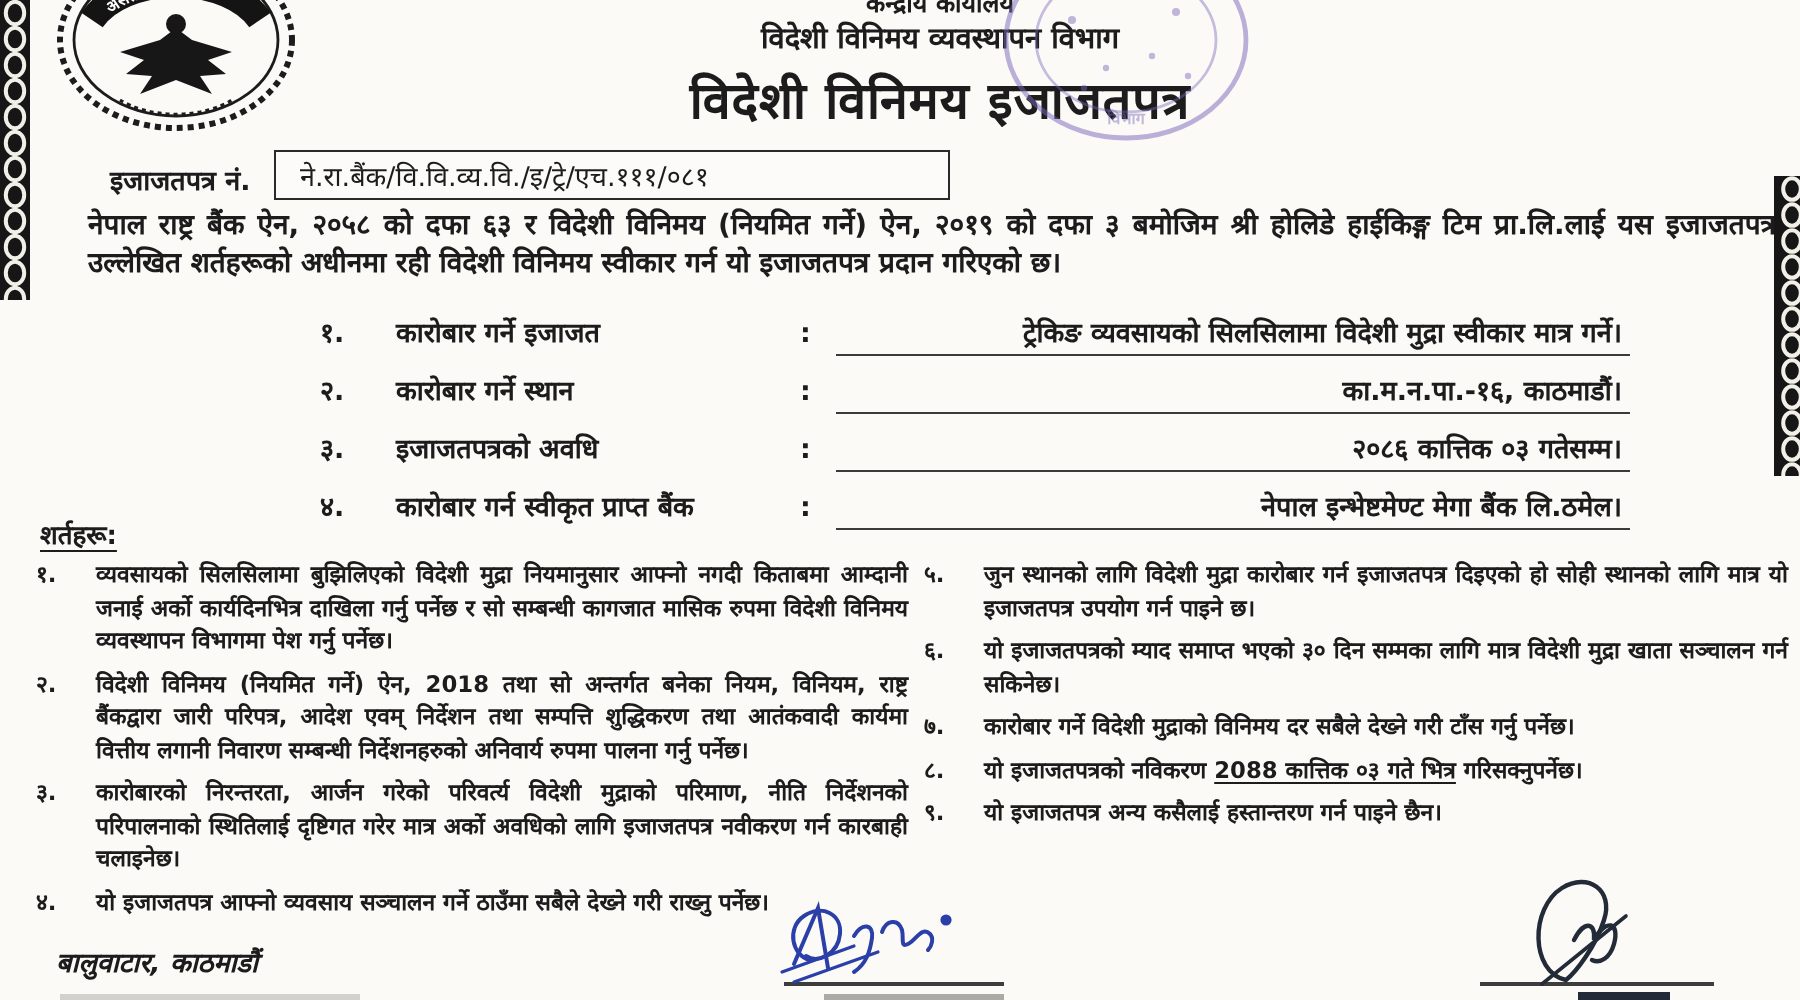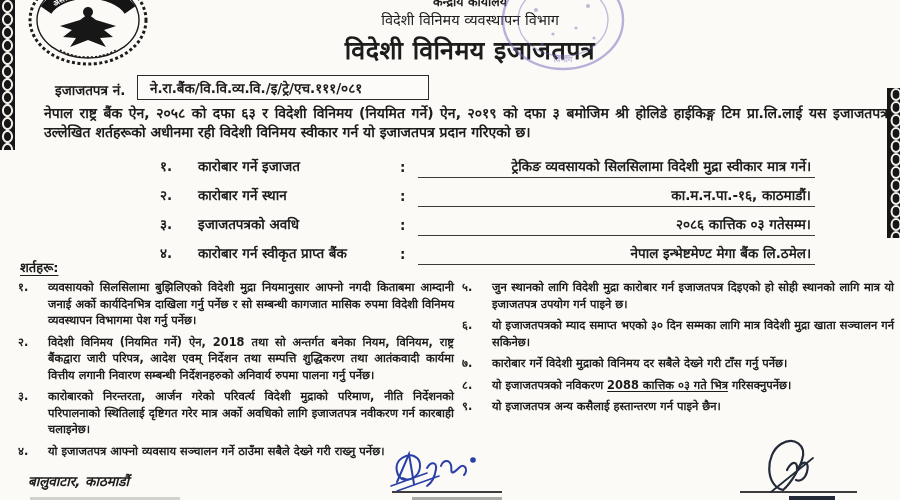--- a/index.html
+++ b/index.html
@@ -10,30 +10,30 @@
   }
   
   .border-strip{position:absolute; top:0; bottom:0; width:15px; z-index:6;}
   .border-strip.left{left:0;}
   .border-strip.right{right:0; top:88px; width:13px;}
   
   .emblem{position:absolute; left:26px; top:-16px; width:124px; height:84px; z-index:2;}
   
   .header{position:absolute; left:150px; top:-5px; width:640px; text-align:center; z-index:3;}
   .office1{font-size:12.5px; font-weight:700; line-height:14px;}
-  .office2{font-size:14.5px; font-weight:400; line-height:18px; margin-top:2px;}
+  .office2{font-size:14.5px; font-weight:700; line-height:18px; margin-top:2px;}
   .doc-title{font-size:25px; font-weight:700; line-height:30px; margin-top:7px; letter-spacing:.5px;}
   
   .stamp{position:absolute; left:498px; top:-30px; width:130px; height:102px; z-index:4; opacity:.85;}
   
   .license-label{position:absolute; left:55px; top:81px; font-size:13.5px; font-weight:700;}
   .license-box{
-    position:absolute; left:137px; top:75px; width:292px; height:25px;
+    position:absolute; left:137px; top:75px; width:338px; height:25px;
     border:1.6px solid #2a2a2a; display:flex; align-items:center;
-    padding-left:12px; box-sizing:border-box; font-size:13.5px; font-weight:700;
+    padding-left:12px; box-sizing:border-box; font-size:13.5px; font-weight:400;
     background:#fcfbf9;
   }
   
   .intro{
     position:absolute; left:44px; top:104px; width:856px;
     font-size:14px; font-weight:600; line-height:19px; text-align:justify;
   }
   
   .fields{position:absolute; left:160px; top:149px; width:655px;}
   .field-row{display:grid; grid-template-columns:38px 202px 18px 1fr; align-items:end; height:29px;}

